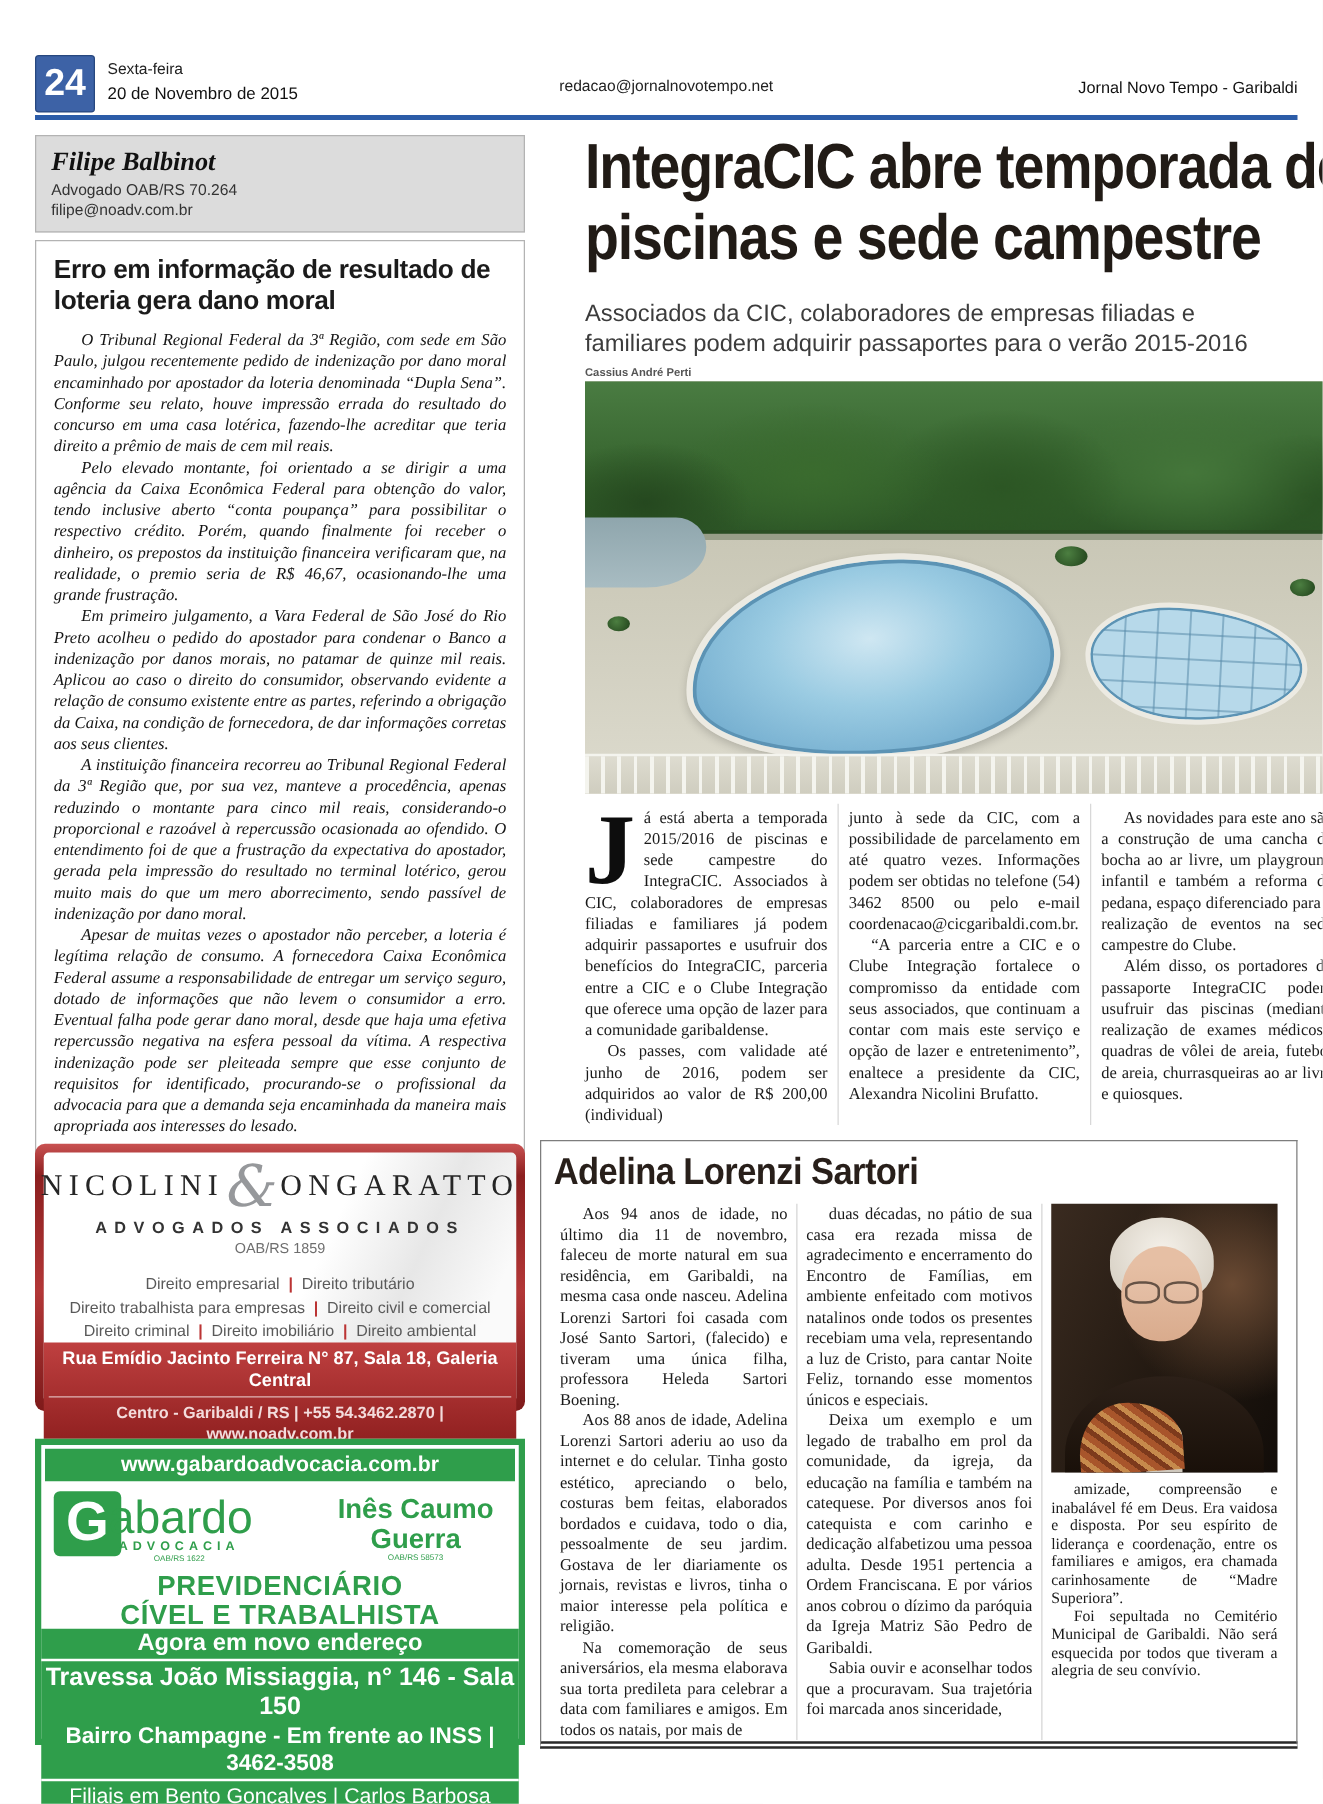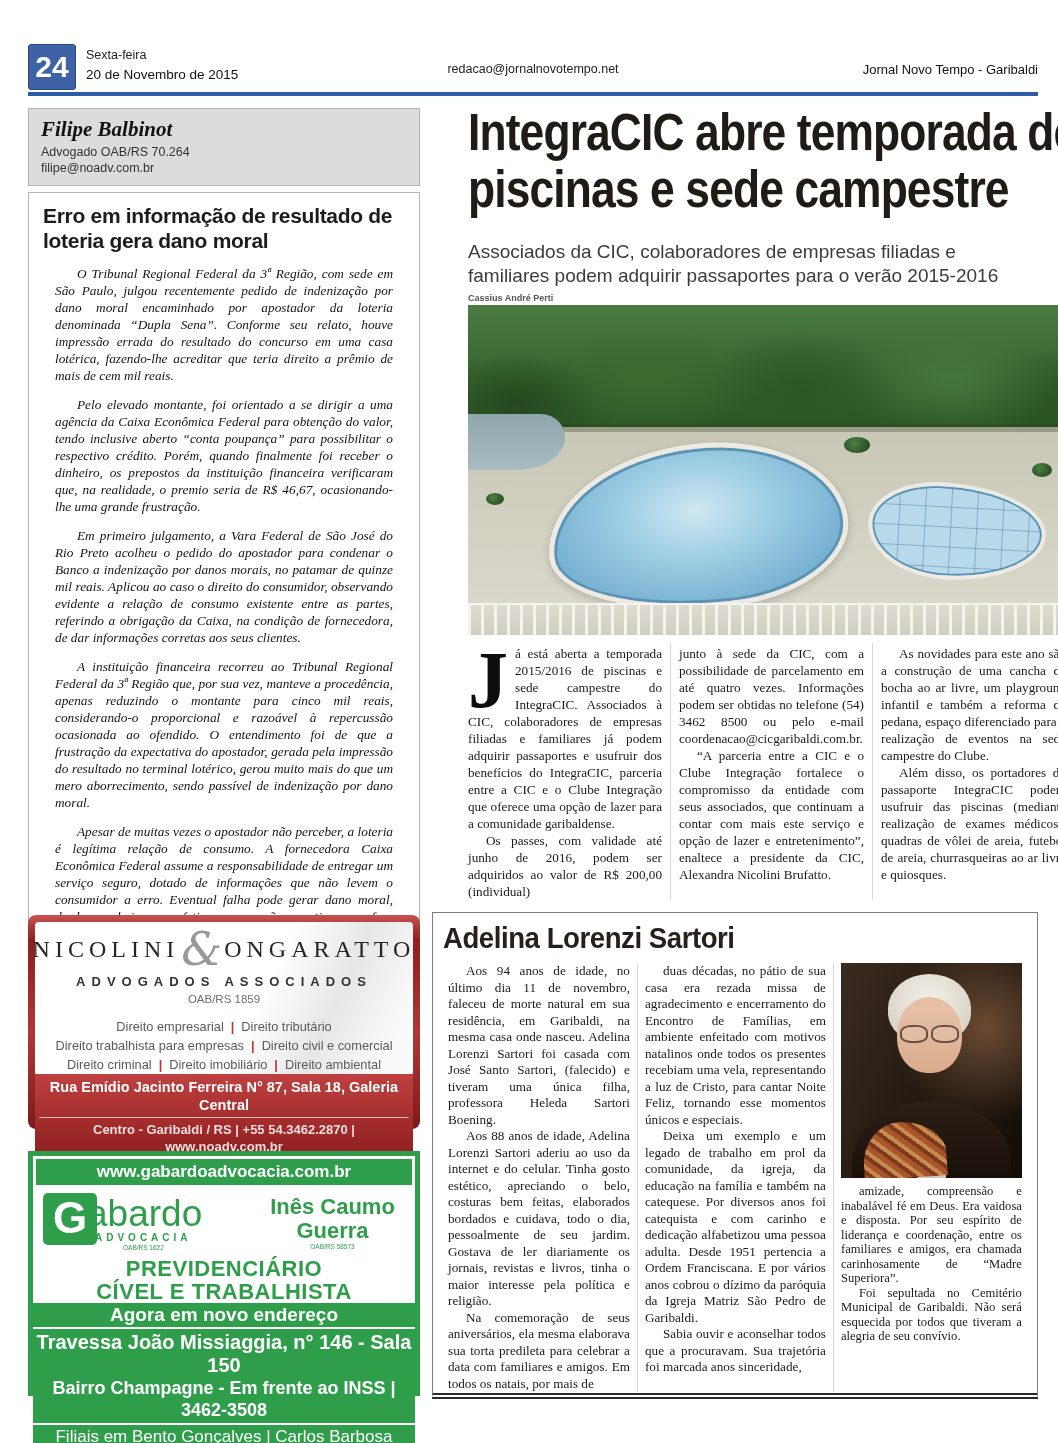--- a/index.html
+++ b/index.html
@@ -16,21 +16,21 @@
   .blue-rule { position:absolute; left:28px; right:20px; top:92px; height:4px; background:#2c5ca8; }
 
   
   .left-col { position:absolute; left:28px; top:108px; width:392px; }
   .byline-box { background:#dcdcdc; border:1px solid #b3b3b3; padding:8px 12px 10px 12px; box-sizing:border-box; }
   .author { font-family:"Liberation Serif", serif; font-style:italic; font-weight:bold; font-size:21px; color:#111; }
   .author-role { font-size:12.5px; color:#333; margin-top:3px; }
   .author-email { font-size:12.5px; color:#333; margin-top:2px; }
   .article-box { border:1px solid #b3b3b3; margin-top:6px; padding:10px 14px 24px 14px; box-sizing:border-box; background:#fff; }
   .article-title { font-size:21px; font-weight:bold; color:#1b1b1b; line-height:25px; margin-bottom:10px; letter-spacing:-0.3px; }
-  .article-body p { margin:12px; font-family:"Liberation Serif", serif; font-style:italic; font-size:13.3px; line-height:17px; text-align:justify; text-indent:22px; color:#141414; }
+  .article-body p { margin:0; font-family:"Liberation Serif", serif; font-style:italic; font-size:13.3px; line-height:17px; text-align:justify; text-indent:22px; color:#141414; }
 
   
   .right-col { position:absolute; left:432px; top:104px; width:606px;margin-left:36px; }
   .headline { font-weight:bold; font-size:51px; letter-spacing:-1px; line-height:57px; color:#211b16; transform:scaleX(0.87); transform-origin:left; white-space:nowrap; }
   .subtitle { margin-top:22px; width:560px; font-size:19px; line-height:24px; color:#3c3c3c; }
   .credit { margin-top:5px; text-align:left; font-size:9px; font-weight:bold; color:#555; }
   .photo { position:relative; margin-top:2px; width:606px; height:330px; overflow:hidden; background:linear-gradient(180deg,#c9c7b6 38%, #d3d1c2 70%, #dddbce 100%); }
   .trees { position:absolute; left:0; right:0; top:0; height:37%;
     background:
       radial-gradient(ellipse 120px 70px at 8% 80%, #25481f 0%, rgba(0,0,0,0) 70%),

